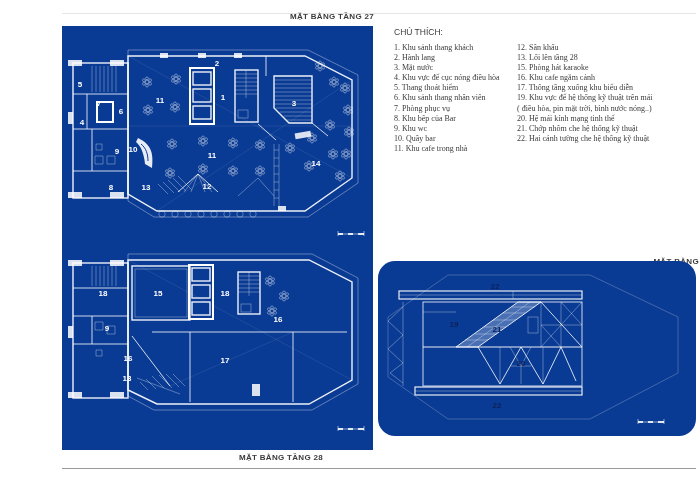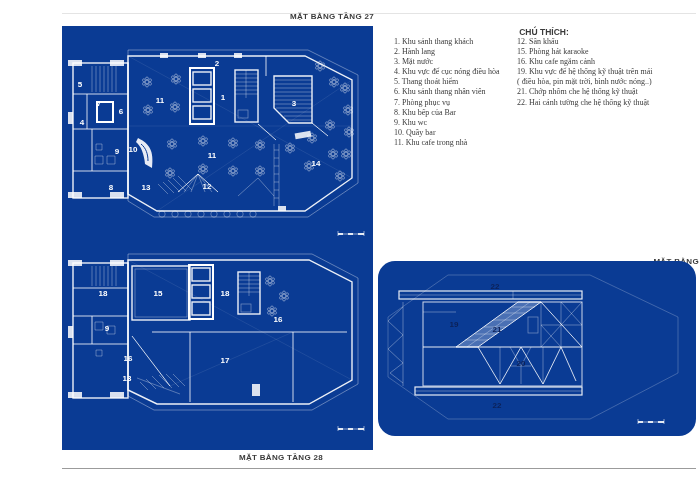--- a/index.html
+++ b/index.html
@@ -9,21 +9,21 @@
   .rule.top{left:62px;width:634px;top:13px;background:#e4e4e4;}
   .rule.bottom{left:62px;width:634px;top:468px;background:#9b9b9b;}
   .sheet-title{position:absolute;font-size:8px;font-weight:bold;color:#3b3b3b;letter-spacing:.3px;white-space:nowrap;}
   .t27{left:332px;top:12px;transform:translateX(-50%);}
   .t28{left:281px;top:453px;transform:translateX(-50%);}
   .troof{right:23px;top:257px;}
   .panel{position:absolute;background:#0a3b94;}
   .panel.left{left:62px;top:26px;width:311px;height:424px;}
   .panel.roof{left:378px;top:261px;width:318px;height:175px;border-radius:17px;}
   .legend{position:absolute;left:394px;top:27px;width:300px;color:#3b3b3b;}
-  .legend-heading{font-size:8.5px;font-weight:bold;text-align:center;}
+  .legend-heading{font-size:8.5px;font-weight:normal;margin-bottom:6px;}
   .legend-cols{display:flex;font-family:Liberation Serif, serif;}
   .legend-col1{width:123px;flex:none;}
   .legend-col2{flex:1;}
   .legend-item{font-size:8px;line-height:10.1px;white-space:nowrap;}
   
   .ln{fill:none;stroke:rgba(255,255,255,.8);stroke-width:1;}
   .w15{fill:none;stroke:rgba(255,255,255,.92);stroke-width:1.4;}
   .w2{fill:none;stroke:#ffffff;stroke-width:2;}
   .w12{fill:none;stroke:rgba(255,255,255,.9);stroke-width:1.2;}
   .t{fill:none;stroke:rgba(255,255,255,.45);stroke-width:.7;}
@@ -286,23 +286,26 @@
           <div class="legend-item">5. Thang thoát hiểm</div>
           <div class="legend-item">6. Khu sảnh thang nhân viên</div>
           <div class="legend-item">7. Phòng phục vụ</div>
           <div class="legend-item">8. Khu bếp của Bar</div>
           <div class="legend-item">9. Khu wc</div>
           <div class="legend-item">10. Quầy bar</div>
           <div class="legend-item">11. Khu cafe trong nhà</div>
         </div>
       <div class="legend-col2">
           <div class="legend-item">12. Sân khấu</div>
+          <div class="legend-item">13. Lối lên tầng 28</div>
           <div class="legend-item">15. Phòng hát karaoke</div>
           <div class="legend-item">16. Khu cafe ngắm cảnh</div>
+          <div class="legend-item">17. Thông tầng xuống khu biểu diễn</div>
           <div class="legend-item">19. Khu vực để hệ thống kỹ thuật trên mái</div>
           <div class="legend-item">( điều hòa, pin mặt trời, bình nước nóng..)</div>
+          <div class="legend-item">20. Hệ mái kính mạng tinh thể</div>
           <div class="legend-item">21. Chớp nhôm che hệ thống kỹ thuật</div>
           <div class="legend-item">22. Hai cánh tường che hệ thống kỹ thuật</div>
         </div>
     </div>
   </div>
 
 </div>
 
 </body></html>

